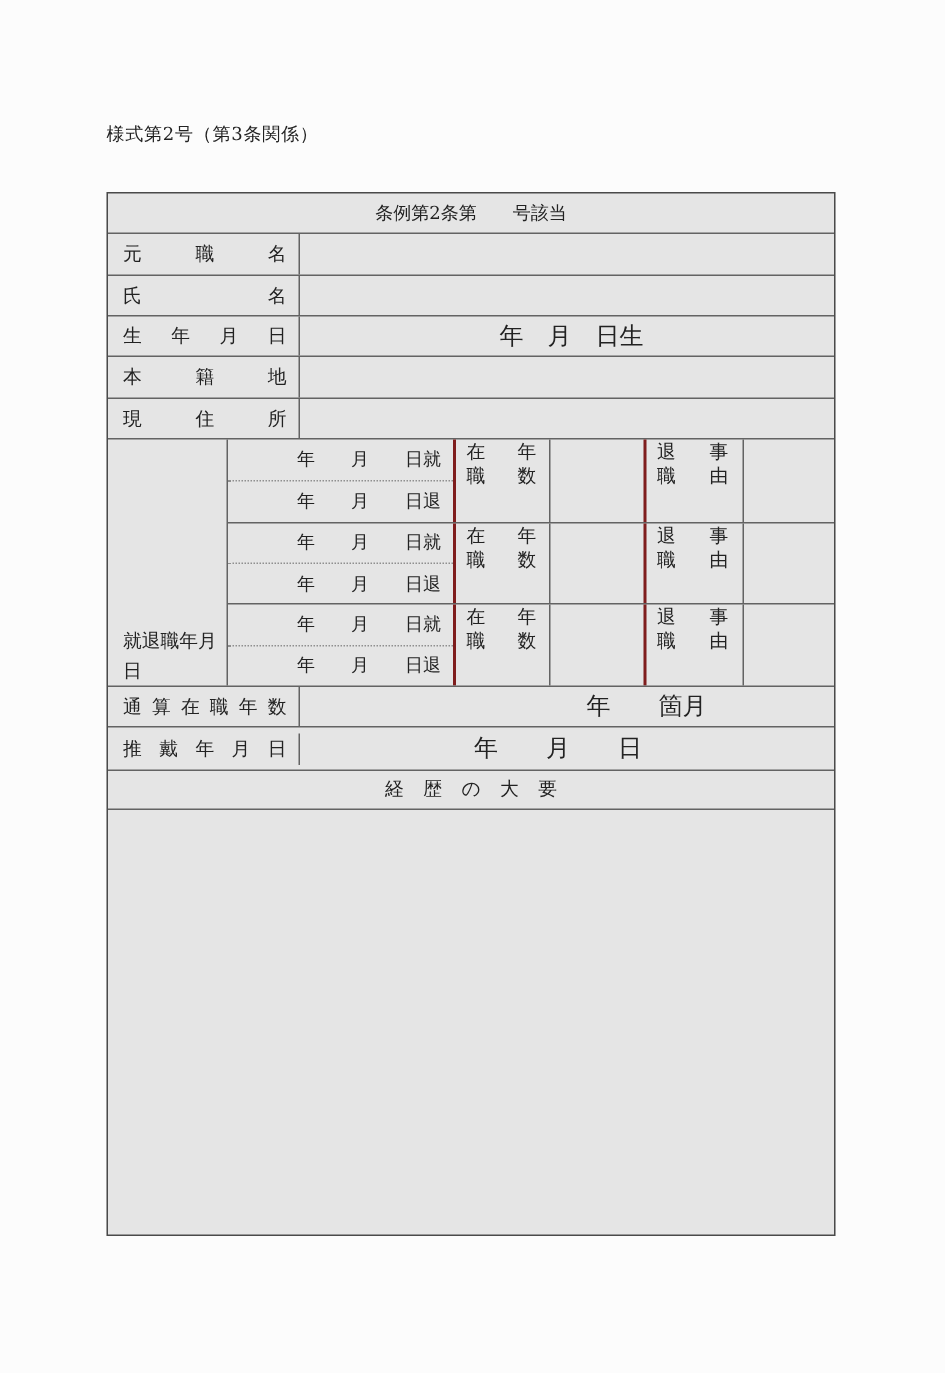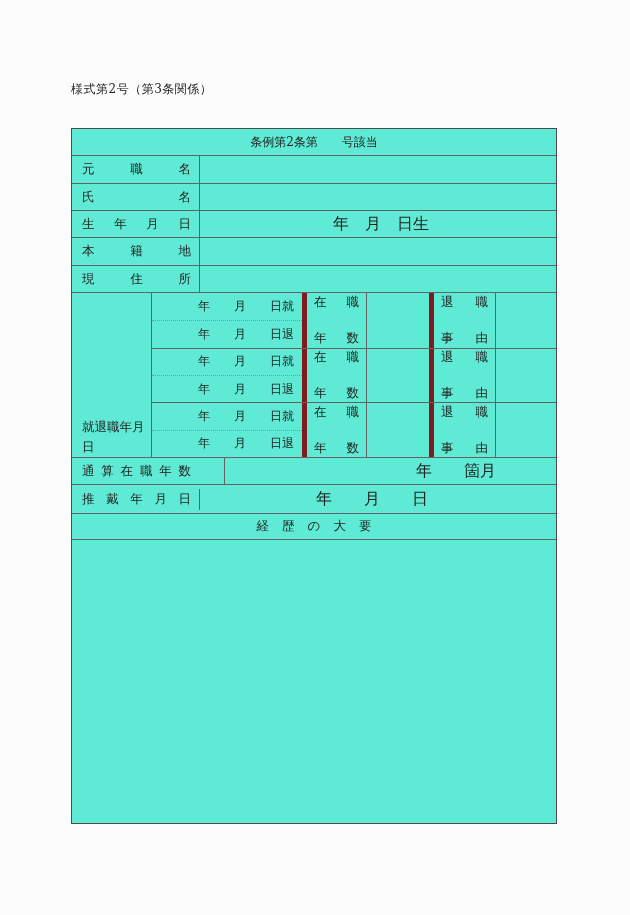--- a/index.html
+++ b/index.html
@@ -37,21 +37,21 @@
   .sheet {
     position: absolute;
     left: 71px;
     top: 128px;
     width: 486px;
     height: 696px;
     border: 1.5px solid #4a4a4a;
     display: flex;
     flex-direction: column;
     font-size: 12.5px;
-    background: #5eead4;
+    background: #e5e5e5;
   }
   .trow {
     display: flex;
     flex-direction: row;
     align-items: stretch;
     border-top: 1px solid #636363;
   }
   .trow:first-child { border-top: none; }
   .h26 { height: 26px; }
   .h27 { height: 27px; }
@@ -78,21 +78,21 @@
   }
   .value-cell {
     flex: 1;
     border-left: 1px solid #636363;
     display: flex;
     align-items: center;
     white-space: pre;
     font-size: 16px;
   }
   .pl-birth { padding-left: 133px; }
-  .pl-total { padding-left: 191px; margin-left: 25px; }
+  .pl-total { padding-left: 191px; }
   .pl-inst  { padding-left: 116px; }
   
   .emp-section { height: 165px; }
   .emp-label-cell {
     width: 79px;
     display: flex;
     align-items: flex-end;
     padding: 0 5px 0 10px;
     line-height: 20px;
   }
@@ -119,25 +119,24 @@
     display: flex;
     align-items: center;
     justify-content: flex-end;
     padding-right: 8px;
     white-space: pre;
     font-size: 12px;
   }
   .date-half.top { border-bottom: 1px dotted #8f8f8f; }
   .two-line-label {
     display: flex;
-    flex-direction: column;
     justify-content: center;
     gap: 20px;
     padding: 0 7px;
-    border-left: 5px solid #7f1d1d;
+    border-left: 2px solid #7f1d1d;
   }
   .two-line-label .jtext {
     width: 100%;
     text-align: justify;
     text-align-last: justify;
     line-height: 16px;
   }
   .w-tenure { width: 64px; }
   .w-reason { width: 66px; }
   .blank-cell {

